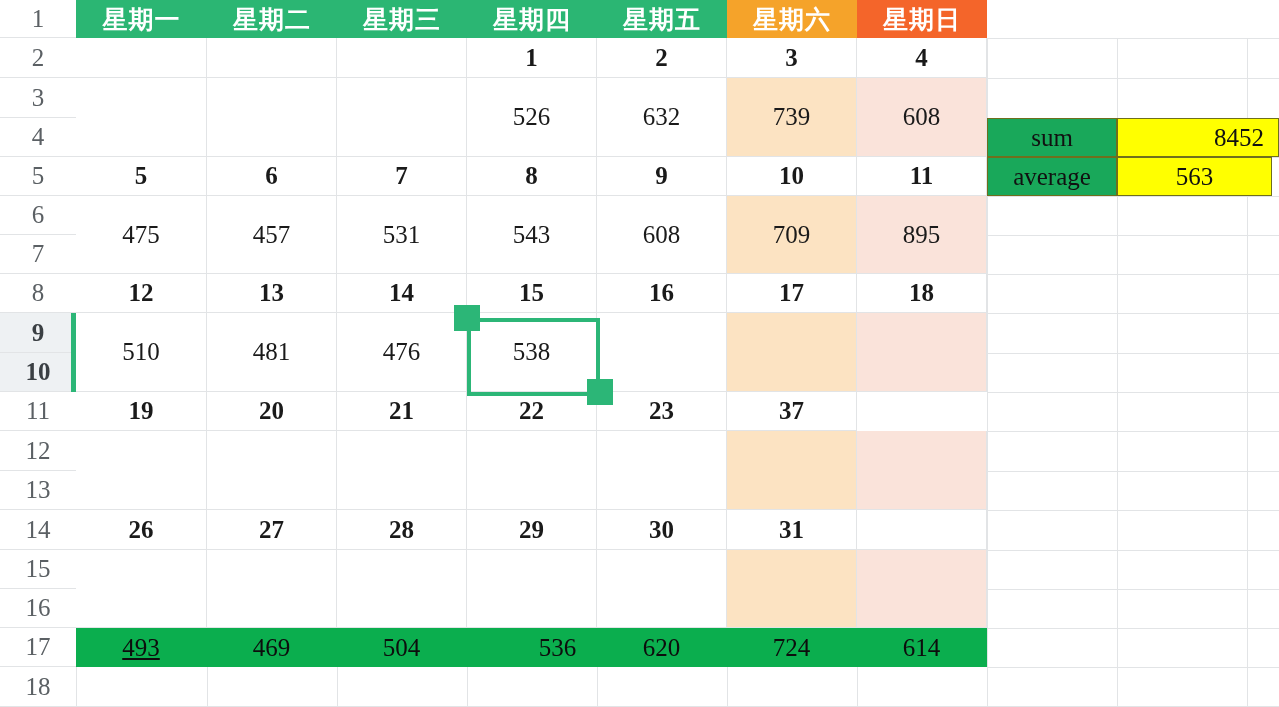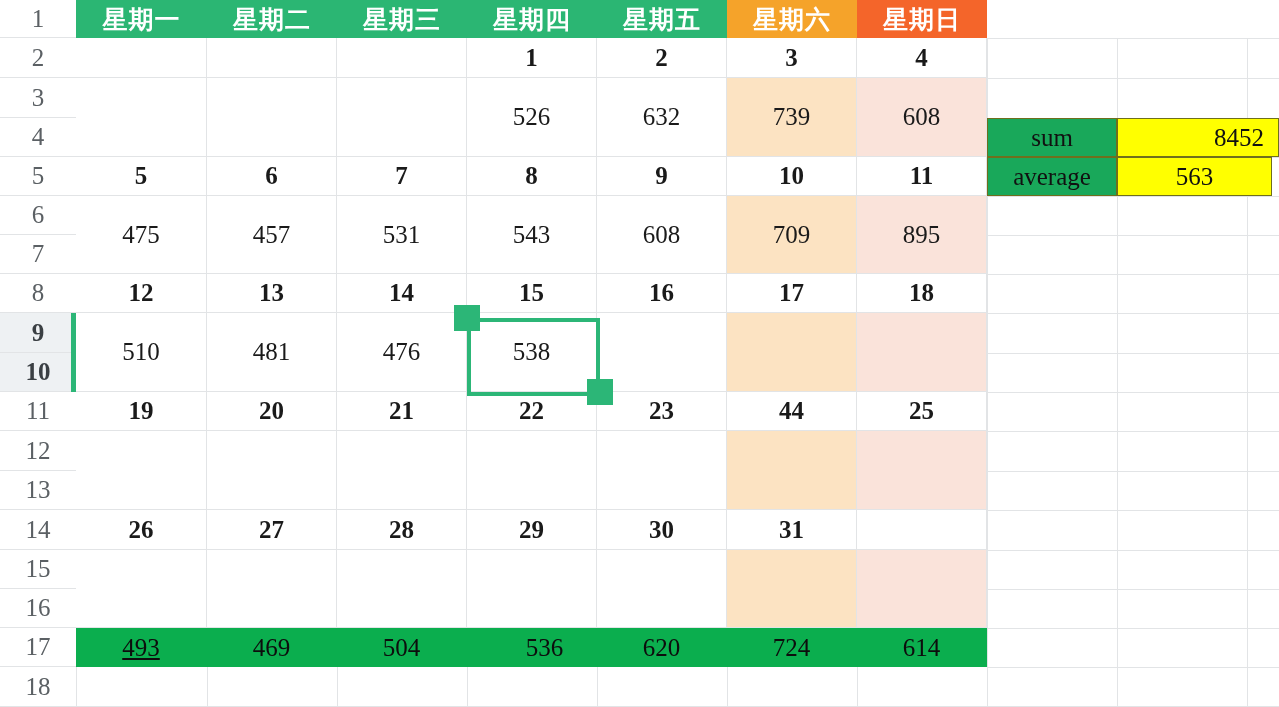--- a/index.html
+++ b/index.html
@@ -217,43 +217,42 @@
     <div class="cell dnum" style="left: 76px; width: 131px; top: 392px; height: 39px;">19</div>
     <div class="cell val" style="left: 76px; width: 131px; top: 431px; height: 79px;"></div>
     <div class="cell dnum" style="left: 207px; width: 130px; top: 392px; height: 39px;">20</div>
     <div class="cell val" style="left: 207px; width: 130px; top: 431px; height: 79px;"></div>
     <div class="cell dnum" style="left: 337px; width: 130px; top: 392px; height: 39px;">21</div>
     <div class="cell val" style="left: 337px; width: 130px; top: 431px; height: 79px;"></div>
     <div class="cell dnum" style="left: 467px; width: 130px; top: 392px; height: 39px;">22</div>
     <div class="cell val" style="left: 467px; width: 130px; top: 431px; height: 79px;"></div>
     <div class="cell dnum" style="left: 597px; width: 130px; top: 392px; height: 39px;">23</div>
     <div class="cell val" style="left: 597px; width: 130px; top: 431px; height: 79px;"></div>
-    <div class="cell dnum" style="left: 727px; width: 130px; top: 392px; height: 39px;">44</div>
+    <div class="cell dnum" style="left: 727px; width: 130px; top: 392px; height: 39px;">37</div>
     <div class="cell val sat" style="left: 727px; width: 130px; top: 431px; height: 79px;"></div>
-    <div class="cell dnum" style="left: 857px; width: 130px; top: 392px; height: 39px;">25</div>
     <div class="cell val sun" style="left: 857px; width: 130px; top: 431px; height: 79px;"></div>
     <div class="cell dnum" style="left: 76px; width: 131px; top: 510px; height: 40px;">26</div>
     <div class="cell val" style="left: 76px; width: 131px; top: 550px; height: 78px;"></div>
     <div class="cell dnum" style="left: 207px; width: 130px; top: 510px; height: 40px;">27</div>
     <div class="cell val" style="left: 207px; width: 130px; top: 550px; height: 78px;"></div>
     <div class="cell dnum" style="left: 337px; width: 130px; top: 510px; height: 40px;">28</div>
     <div class="cell val" style="left: 337px; width: 130px; top: 550px; height: 78px;"></div>
     <div class="cell dnum" style="left: 467px; width: 130px; top: 510px; height: 40px;">29</div>
     <div class="cell val" style="left: 467px; width: 130px; top: 550px; height: 78px;"></div>
     <div class="cell dnum" style="left: 597px; width: 130px; top: 510px; height: 40px;">30</div>
     <div class="cell val" style="left: 597px; width: 130px; top: 550px; height: 78px;"></div>
     <div class="cell dnum" style="left: 727px; width: 130px; top: 510px; height: 40px;">31</div>
     <div class="cell val sat" style="left: 727px; width: 130px; top: 550px; height: 78px;"></div>
     <div class="cell dnum" style="left: 857px; width: 130px; top: 510px; height: 40px;"></div>
     <div class="cell val sun" style="left: 857px; width: 130px; top: 550px; height: 78px;"></div>
     <div class="total-band" style="left: 76px; width: 911px; top: 628px; height: 39px;"></div>
     <div class="cell total" style="left: 76px; width: 131px; top: 628px; height: 39px; text-decoration: underline;">493</div>
     <div class="cell total" style="left: 207px; width: 130px; top: 628px; height: 39px;">469</div>
     <div class="cell total" style="left: 337px; width: 130px; top: 628px; height: 39px;">504</div>
-    <div class="cell total" style="left: 480px; width: 130px; top: 628px; height: 39px;">536</div>
+    <div class="cell total" style="left: 493px; width: 130px; top: 628px; height: 39px;">536</div>
     <div class="cell total" style="left: 597px; width: 130px; top: 628px; height: 39px;">620</div>
     <div class="cell total" style="left: 727px; width: 130px; top: 628px; height: 39px;">724</div>
     <div class="cell total" style="left: 857px; width: 130px; top: 628px; height: 39px;">614</div>
     <div class="gridline-v" style="left: 987px; top: 38px; height: 669px;"></div>
     <div class="gridline-v" style="left: 1117px; top: 38px; height: 669px;"></div>
     <div class="gridline-v" style="left: 1247px; top: 38px; height: 669px;"></div>
     <div class="gridline-h" style="left: 987px; width: 292px; top: 38px;"></div>
     <div class="gridline-h" style="left: 987px; width: 292px; top: 78px;"></div>
     <div class="gridline-h" style="left: 987px; width: 292px; top: 118px;"></div>
     <div class="gridline-h" style="left: 987px; width: 292px; top: 157px;"></div>

